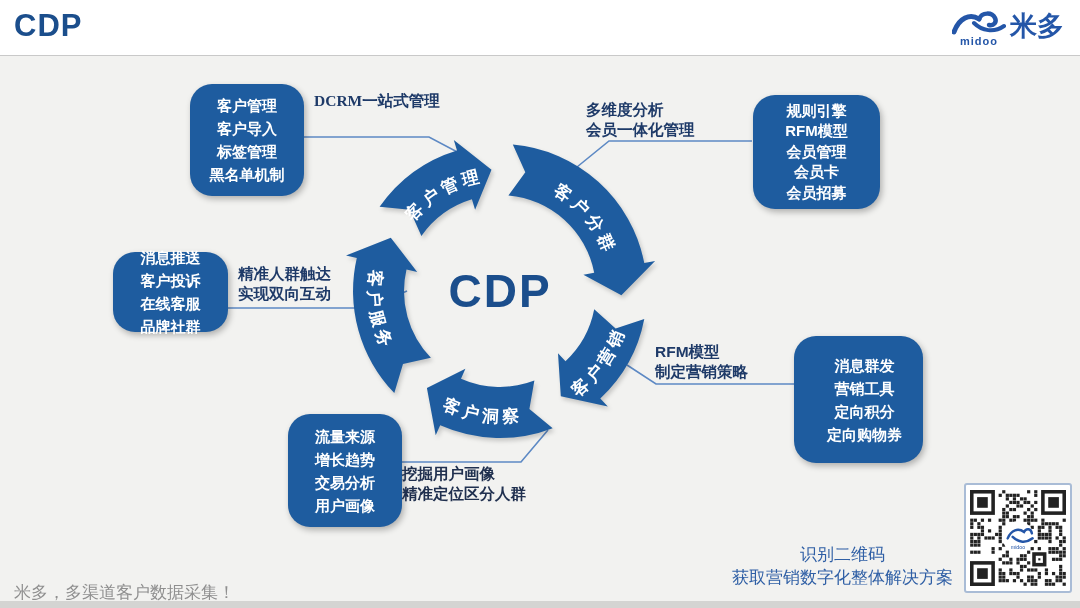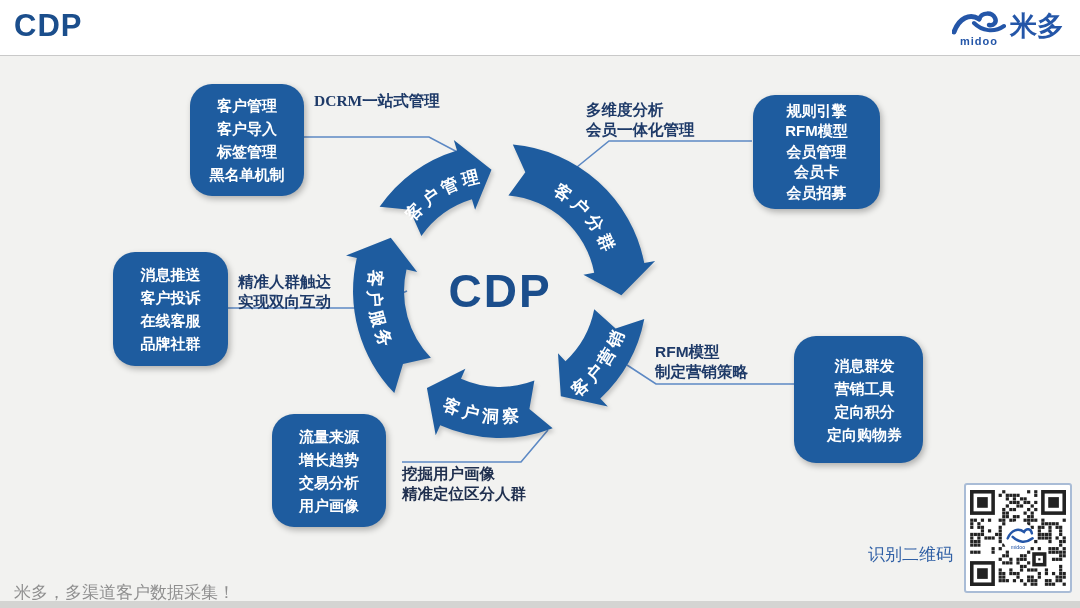--- a/index.html
+++ b/index.html
@@ -29,31 +29,31 @@
   .center-label{fill:#1b4e8c;font-size:46px;font-weight:bold;letter-spacing:2px;}
   
   .bluebox{
     position:absolute;z-index:2;background:#1e5c9f;border-radius:22px;
     color:#ffffff;font-weight:bold;font-size:15px;line-height:23px;
     display:flex;flex-direction:column;justify-content:center;align-items:center;
     text-align:center;box-shadow:2px 3px 6px rgba(0,0,0,0.28);
   }
   #box-tl{left:190px;top:84px;width:114px;height:112px;}
   #box-tr{left:753px;top:95px;width:127px;height:114px;line-height:20.5px;}
-  #box-l{left:113px;top:252px;width:115px;height:114px;}
+  #box-l{left:113px;top:252px;width:115px;height:80px;}
   #box-r{left:794px;top:336px;width:117px;height:127px;padding-left:12px;}
-  #box-b{left:272px;top:414px;width:114px;height:113px;}
+  #box-b{left:288px;top:414px;width:114px;height:113px;}
   
   .annot{
     position:absolute;z-index:2;color:#1e3a68;font-weight:bold;
     font-size:15.5px;line-height:19.5px;white-space:nowrap;
   }
   #annot-tl{left:314px;top:91px;font-family:Liberation Serif, serif;}
   #annot-tr{left:586px;top:100px;}
-  #annot-l{left:238px;top:272px;}
+  #annot-l{left:238px;top:264px;}
   #annot-r{left:655px;top:342px;}
   #annot-b{left:402px;top:464px;color:#20304f;}
   
   .tagline{position:absolute;left:14px;top:581px;font-size:17px;color:#8f8f8f;z-index:2;}
   .qr-caption{
     position:absolute;right:127px;top:543px;text-align:center;z-index:2;
     font-size:17px;line-height:23px;color:#2f5fa5;margin-left:48px;
   }
   .qr-card{
     position:absolute;left:964px;top:483px;width:108px;height:110px;z-index:2;
@@ -168,20 +168,21 @@
   <div>制定营销策略</div>
 </div>
 <div class="annot" id="annot-b">
   <div>挖掘用户画像</div>
   <div>精准定位区分人群</div>
 </div>
 
 <div class="tagline">米多，多渠道客户数据采集！</div>
 <div class="qr-caption">
   <div>识别二维码</div>
+  <div>获取营销数字化整体解决方案</div>
 </div>
 <div class="qr-card">
   <svg id="qr" width="96" height="96" viewBox="0 0 27 27">
       <rect x="9.05" y="0.05" width="0.9" height="0.9" fill="#222222"></rect>
       <rect x="16.05" y="0.05" width="0.9" height="0.9" fill="#222222"></rect>
       <rect x="18.05" y="0.05" width="0.9" height="0.9" fill="#222222"></rect>
       <rect x="8.05" y="1.05" width="0.9" height="0.9" fill="#222222"></rect>
       <rect x="10.05" y="1.05" width="0.9" height="0.9" fill="#222222"></rect>
       <rect x="11.05" y="1.05" width="0.9" height="0.9" fill="#222222"></rect>
       <rect x="12.05" y="1.05" width="0.9" height="0.9" fill="#222222"></rect>

